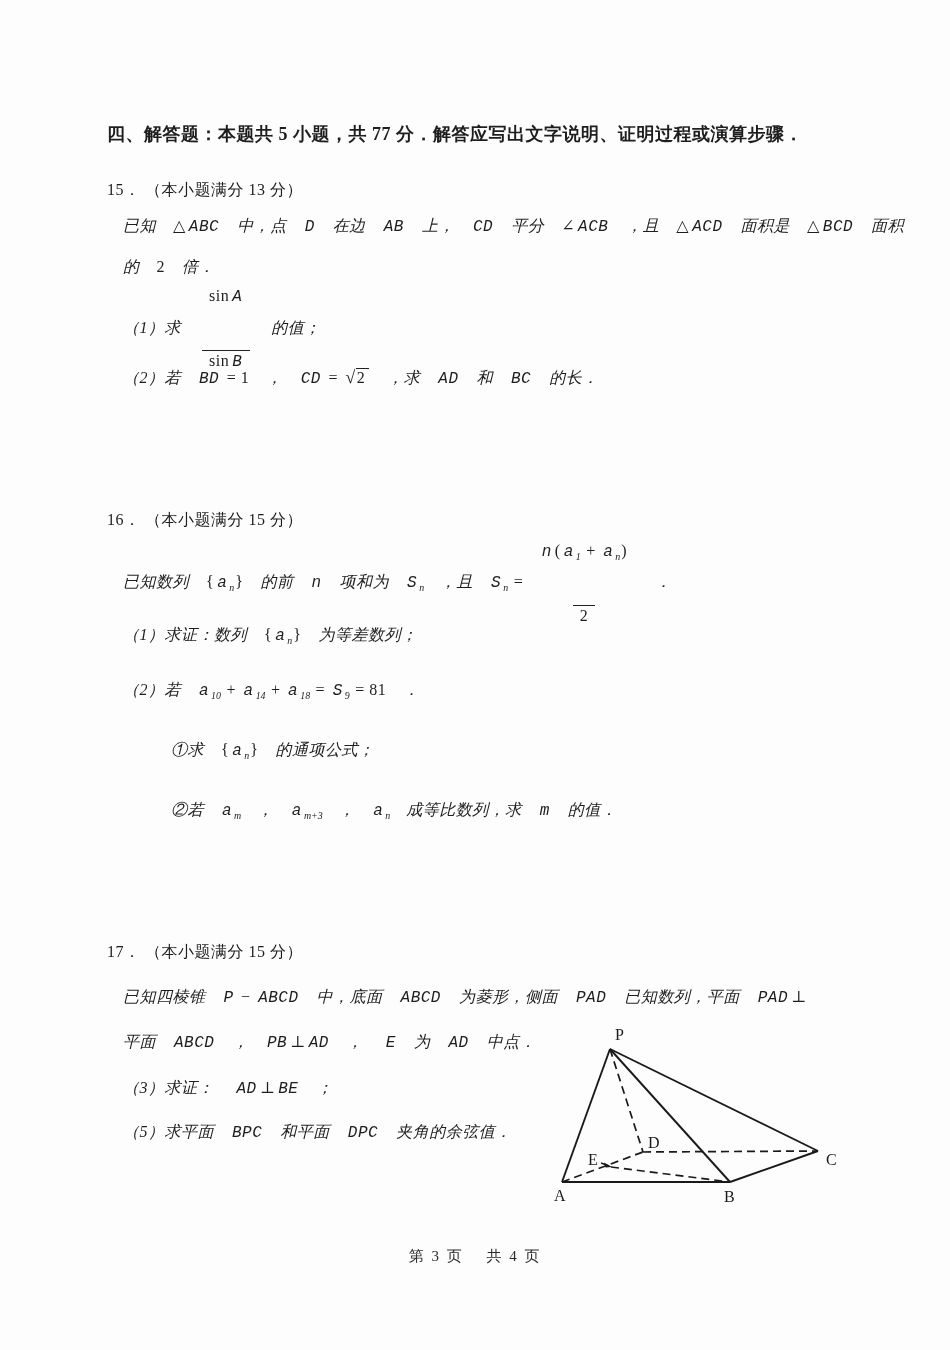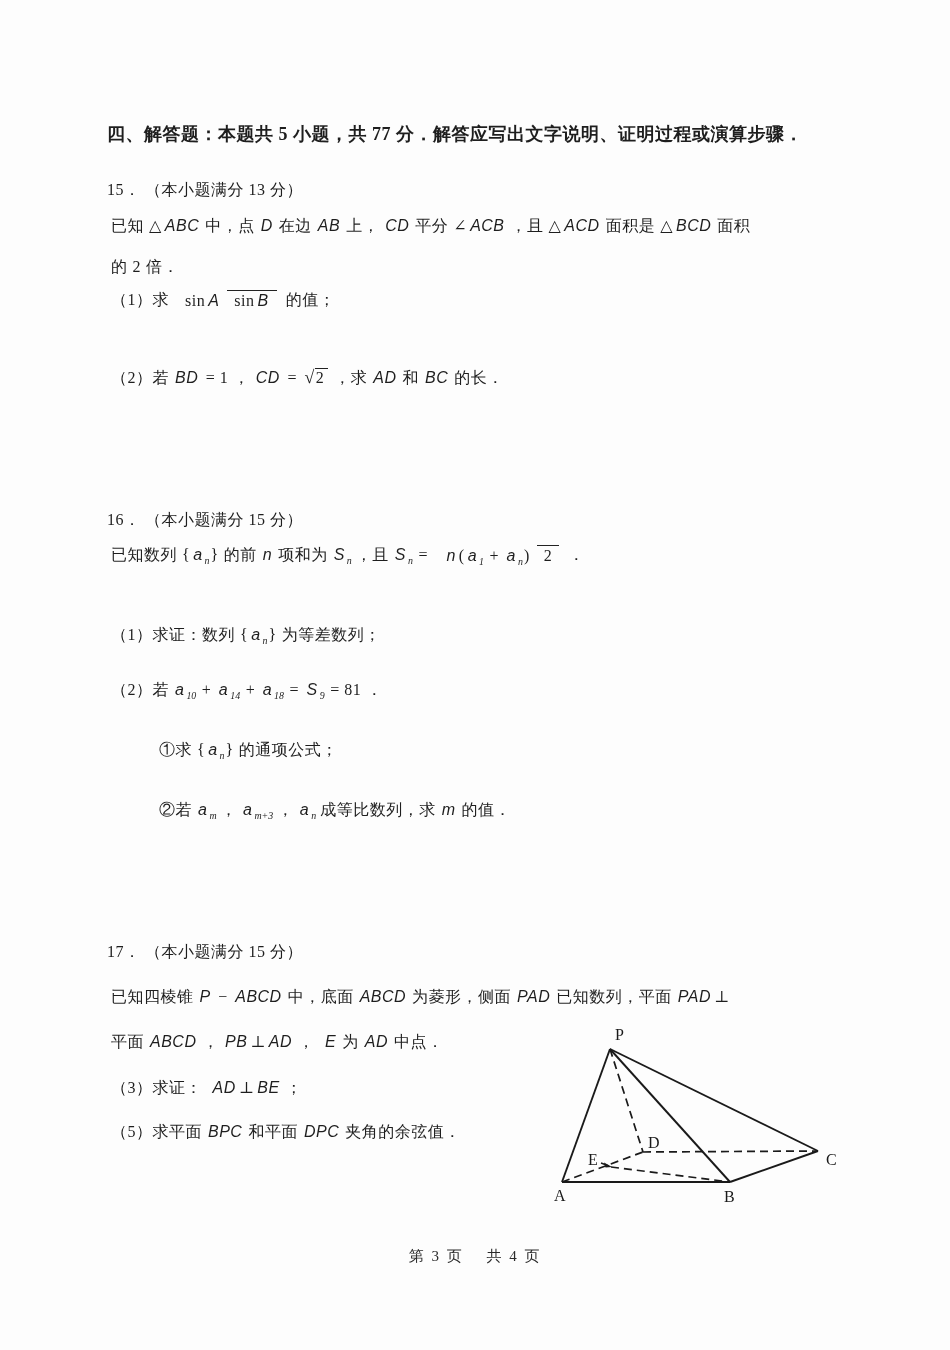--- a/index.html
+++ b/index.html
@@ -9,30 +9,30 @@
     font-family:"Liberation Serif","DejaVu Serif",serif;
     overflow:hidden;
   }
   .line{
     position:absolute;left:107px;
     font-size:16px;line-height:28px;white-space:nowrap;
     letter-spacing:0.5px;
   }
   .line.bold{font-weight:bold;font-size:18px;}
   .line.indent{left:155px;}
-  .mt{margin:4px;}
-  .mi{font-style:italic;margin:0 2px;font-family:Liberation Sans, sans-serif;text-align:center;}
+  .mt{margin:16px;font-style:italic;}
+  .mi{font-style:italic;margin:0 2px;font-family:Liberation Mono, monospace;text-align:center;}
   .mu{margin:0 1px;}
   sub{font-size:0.62em;font-style:italic;letter-spacing:0;line-height:0;}
   .frac{
-    display:inline-flex;flex-direction:row;align-items:center;
+    display:inline-flex;flex-direction:column;align-items:center;
     vertical-align:middle;margin:0 5px;line-height:1.3;text-align:center;
   }
   .frac .num,.frac .den{padding:0 6px;display:block;}
-  .frac .den{border-top:1.6px solid #222;}
+  .frac .den{border-top:1.6px solid #222;margin-top:42px;}
   .sqrt{display:inline-block;white-space:nowrap;margin:0 2px;}
   .sqrt .sym{font-size:1.12em;}
   .sqrt .rad{border-top:1.6px solid #222;padding:0 4px 0 1px;}
   .footer{
     position:absolute;left:0;top:1247px;width:950px;
     text-align:center;font-size:15px;letter-spacing:2px;color:#2a2a2a;
   }
   svg text{font-family:"Liberation Serif","DejaVu Serif",serif;font-size:16px;fill:#1a1a1a;}
 </style>
 </head>

